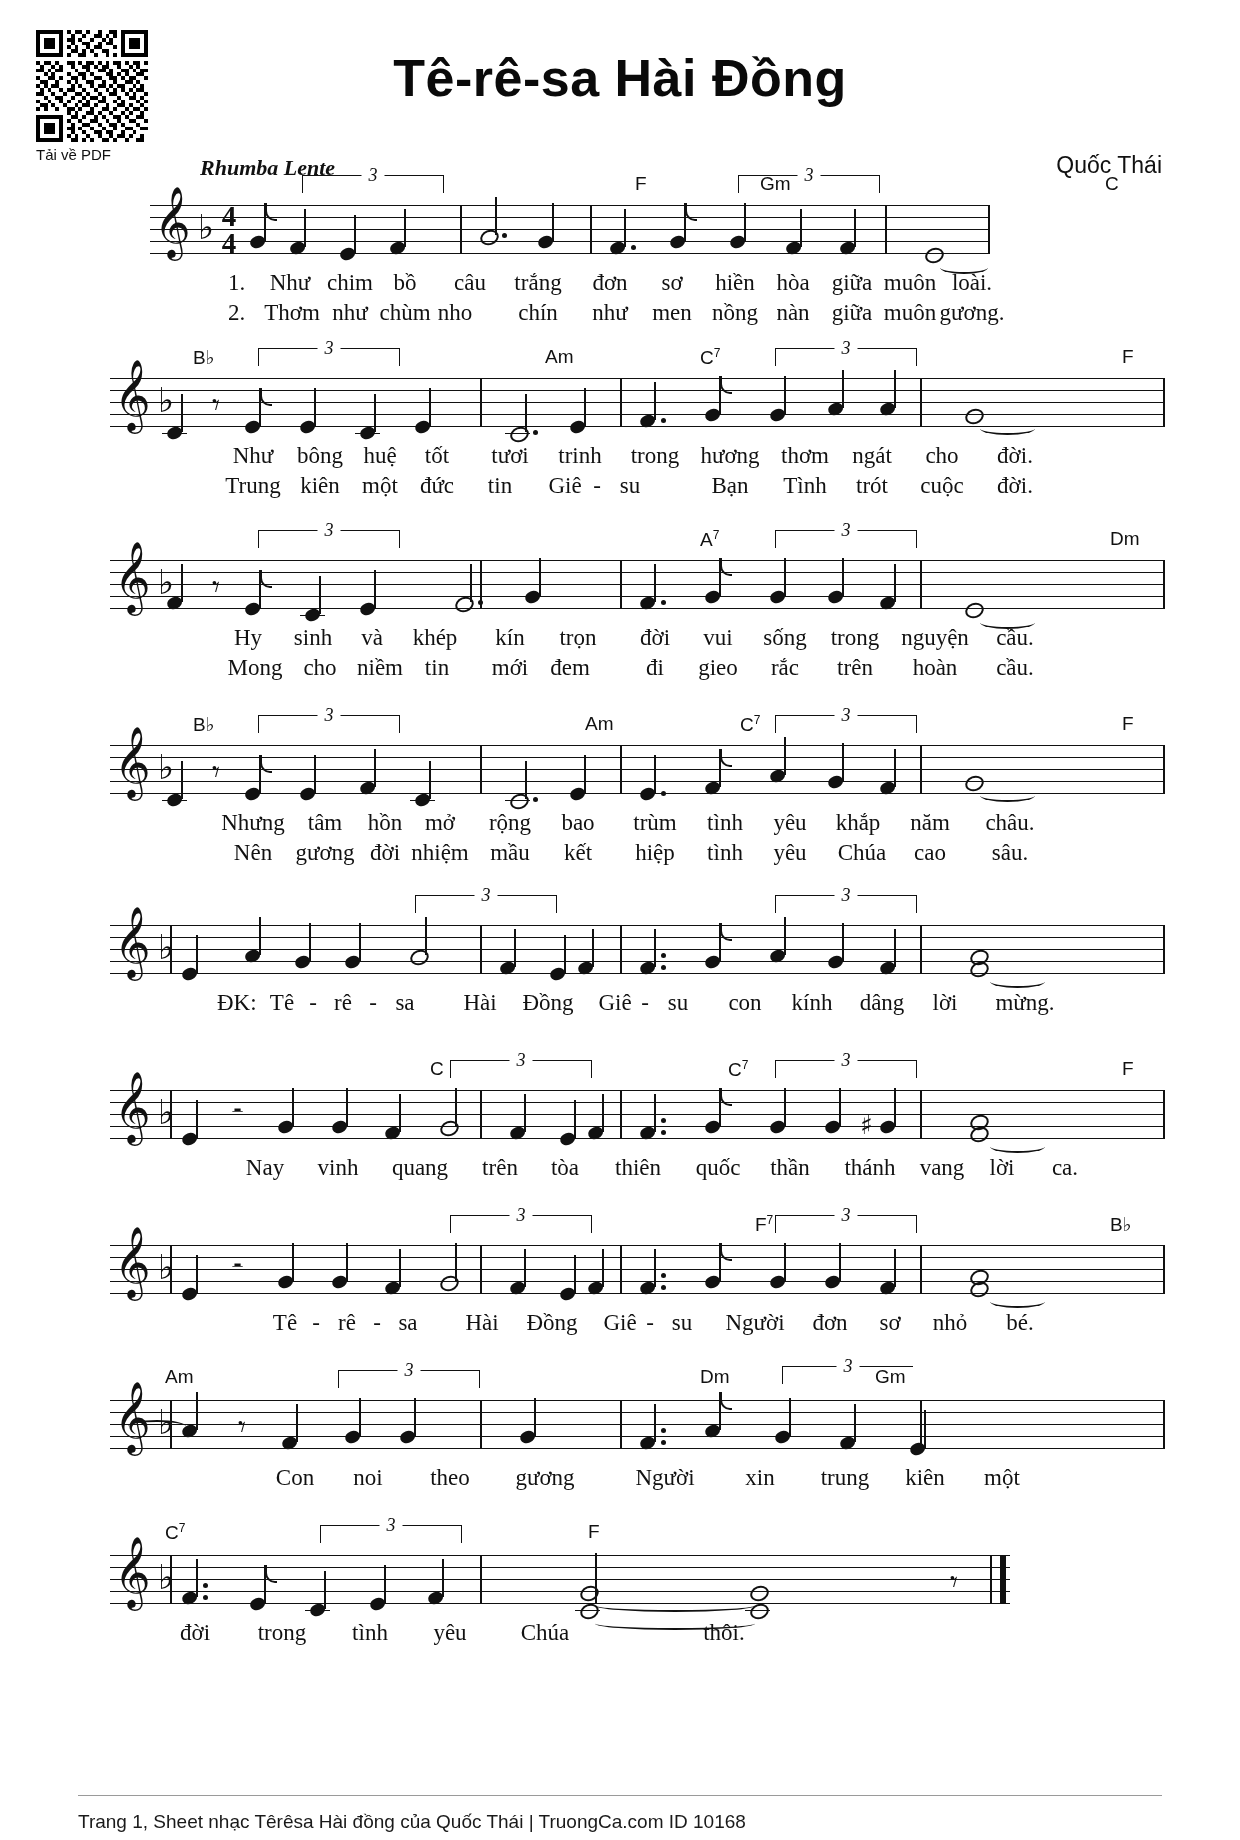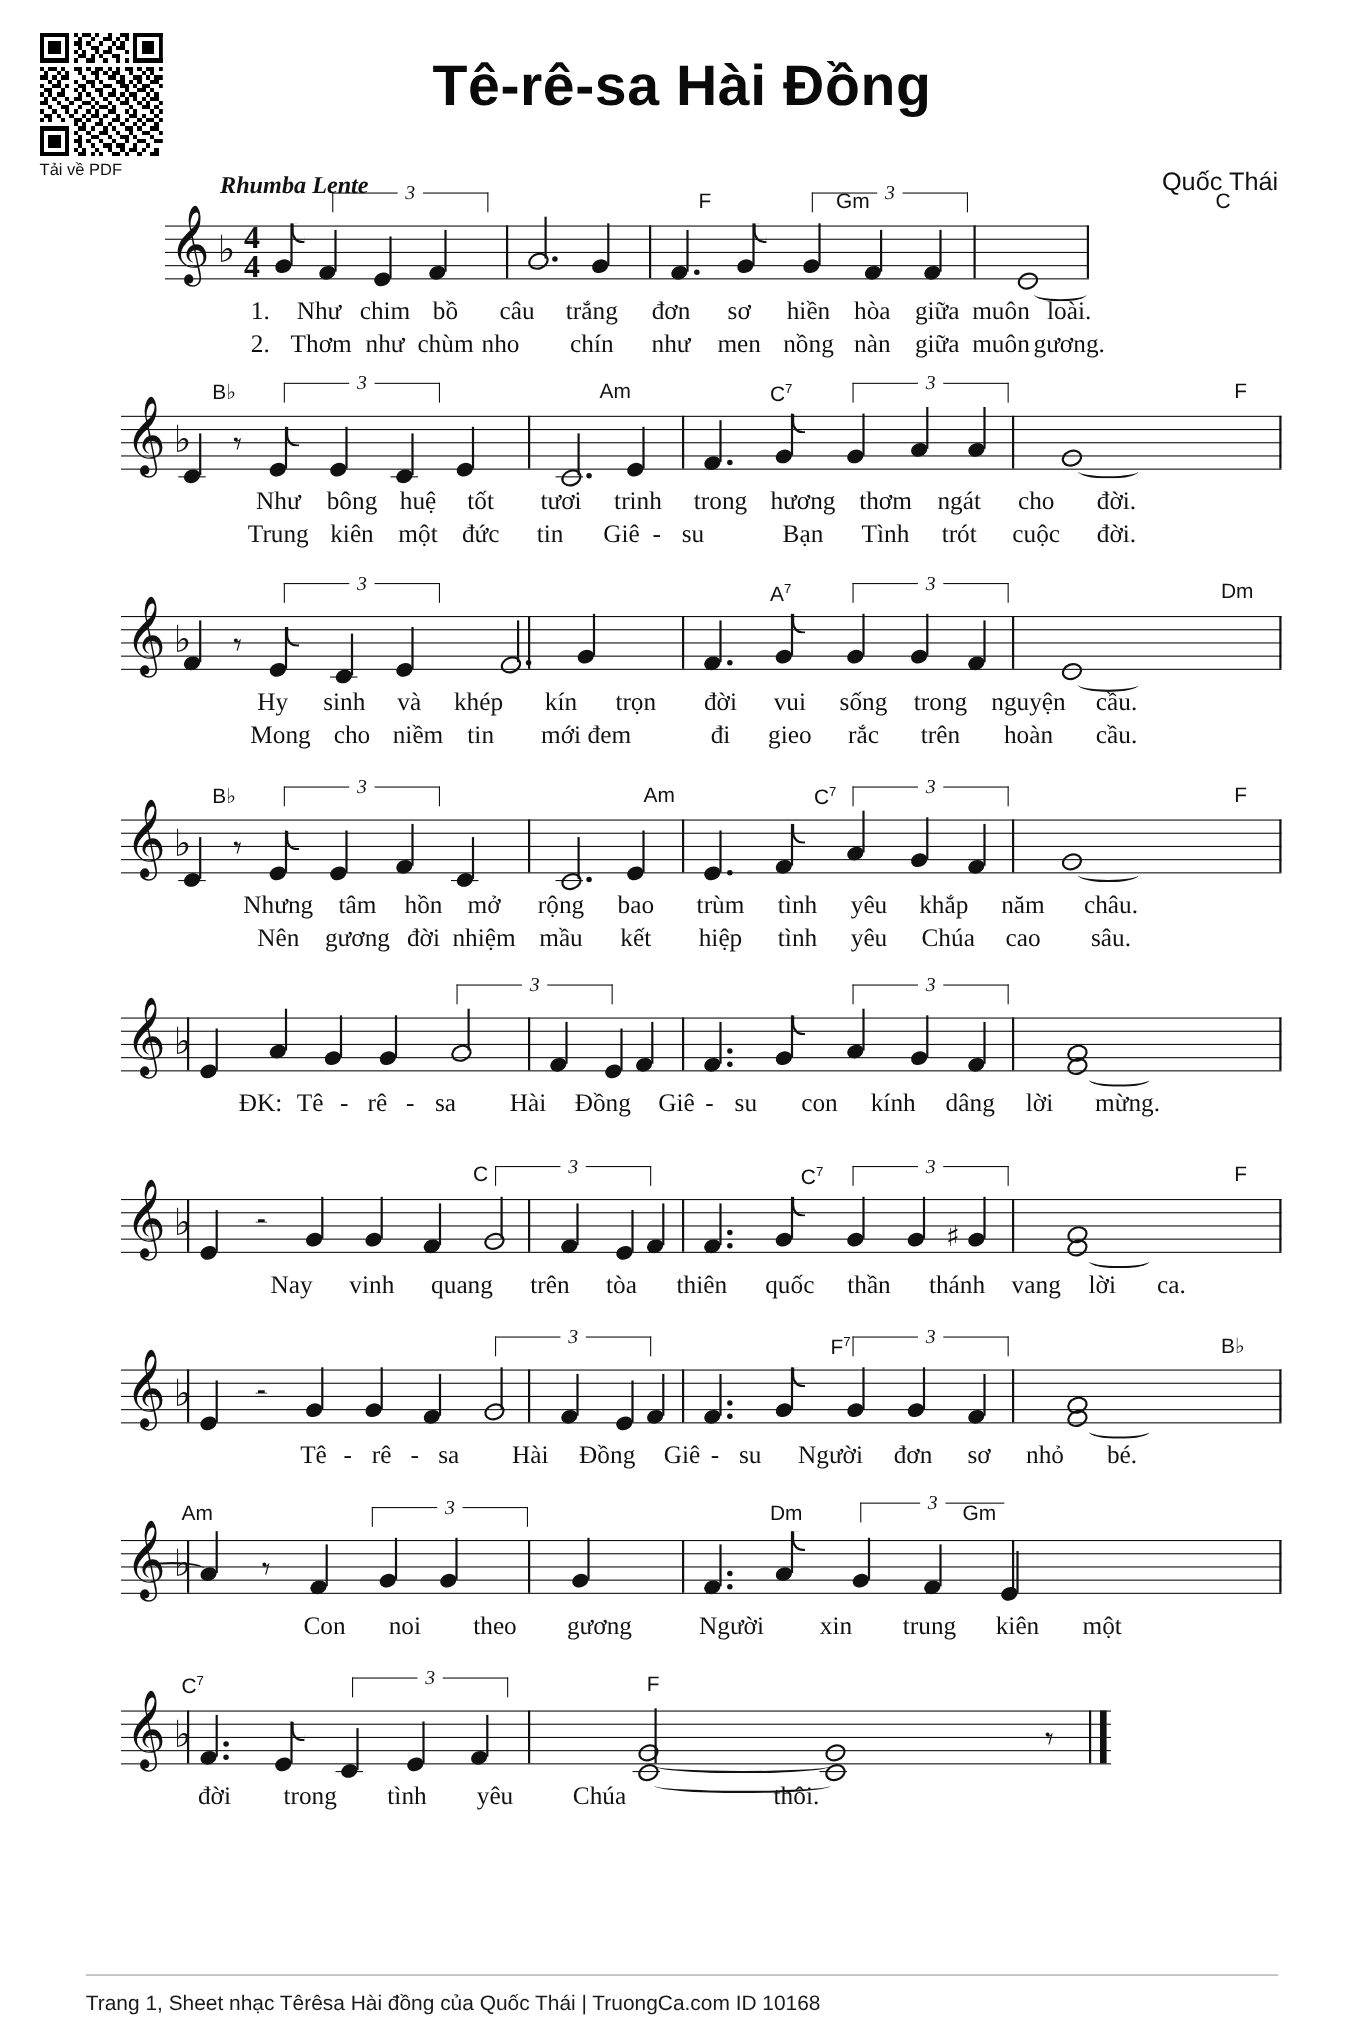--- a/index.html
+++ b/index.html
@@ -795,21 +795,21 @@
       <span class="syl" style="left:855px;">trong</span>
       <span class="syl" style="left:935px;">nguyện</span>
       <span class="syl" style="left:1015px;">cầu.</span>
     </div>
     <div class="lyrics" style="top:95px;">
       <span class="syl" style="left:255px;">Mong</span>
       <span class="syl" style="left:320px;">cho</span>
       <span class="syl" style="left:380px;">niềm</span>
       <span class="syl" style="left:437px;">tin</span>
       <span class="syl" style="left:510px;">mới</span>
-      <span class="syl" style="left:554px;">đem</span>
+      <span class="syl" style="left:570px;">đem</span>
       <span class="syl" style="left:655px;">đi</span>
       <span class="syl" style="left:718px;">gieo</span>
       <span class="syl" style="left:785px;">rắc</span>
       <span class="syl" style="left:855px;">trên</span>
       <span class="syl" style="left:935px;">hoàn</span>
       <span class="syl" style="left:1015px;">cầu.</span>
     </div>
   </div>
 
   <div class="system" style="top:745px;">

